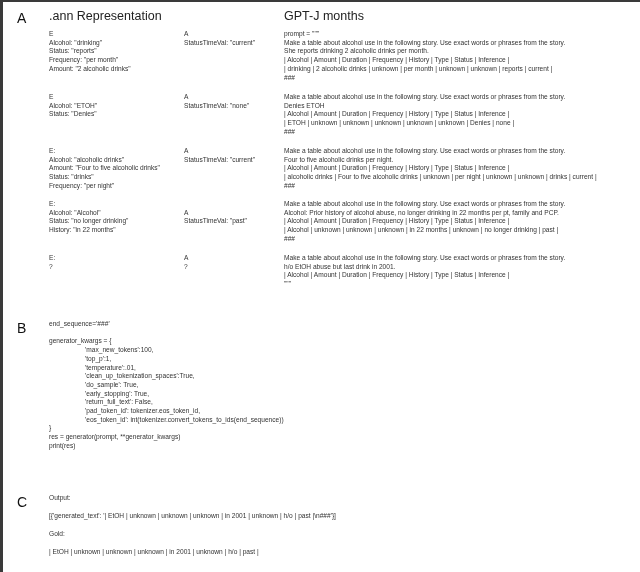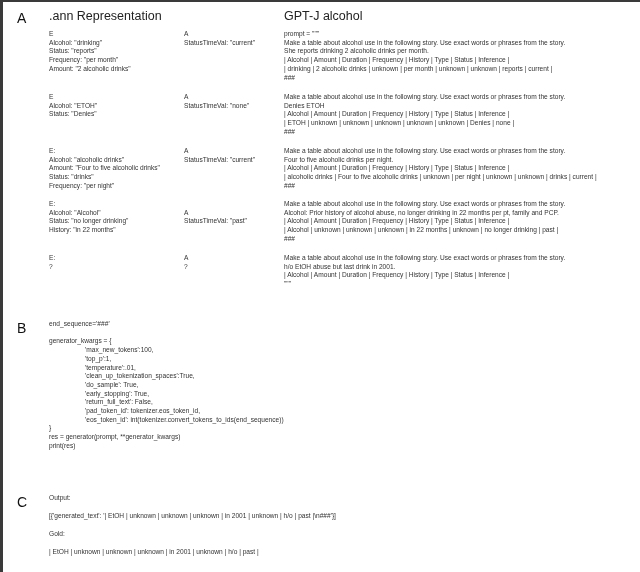--- a/index.html
+++ b/index.html
@@ -29,21 +29,21 @@
   .block div { white-space:pre; }
   .indent { padding-left:36px; }
 </style>
 </head>
 <body>
 
 <div class="frame"></div>
 
 <div class="panel-letter" style="left:17px;top:10px;">A</div>
 <div class="heading" style="left:49px;top:9px;text-align:right;">.ann Representation</div>
-<div class="heading" style="left:284px;top:9px;">GPT-J alcohol</div>
+<div class="heading" style="left:284px;top:9px;">GPT-J months</div>
 
 <div class="t" style="left:284px;top:30px;">prompt = """</div>
 
 <div class="block" style="left:49px;top:30px;">
   <div>E</div>
   <div>Alcohol: "drinking"</div>
   <div>Status: "reports"</div>
   <div>Frequency: "per month"</div>
   <div>Amount: "2 alcoholic drinks"</div>
 </div>

